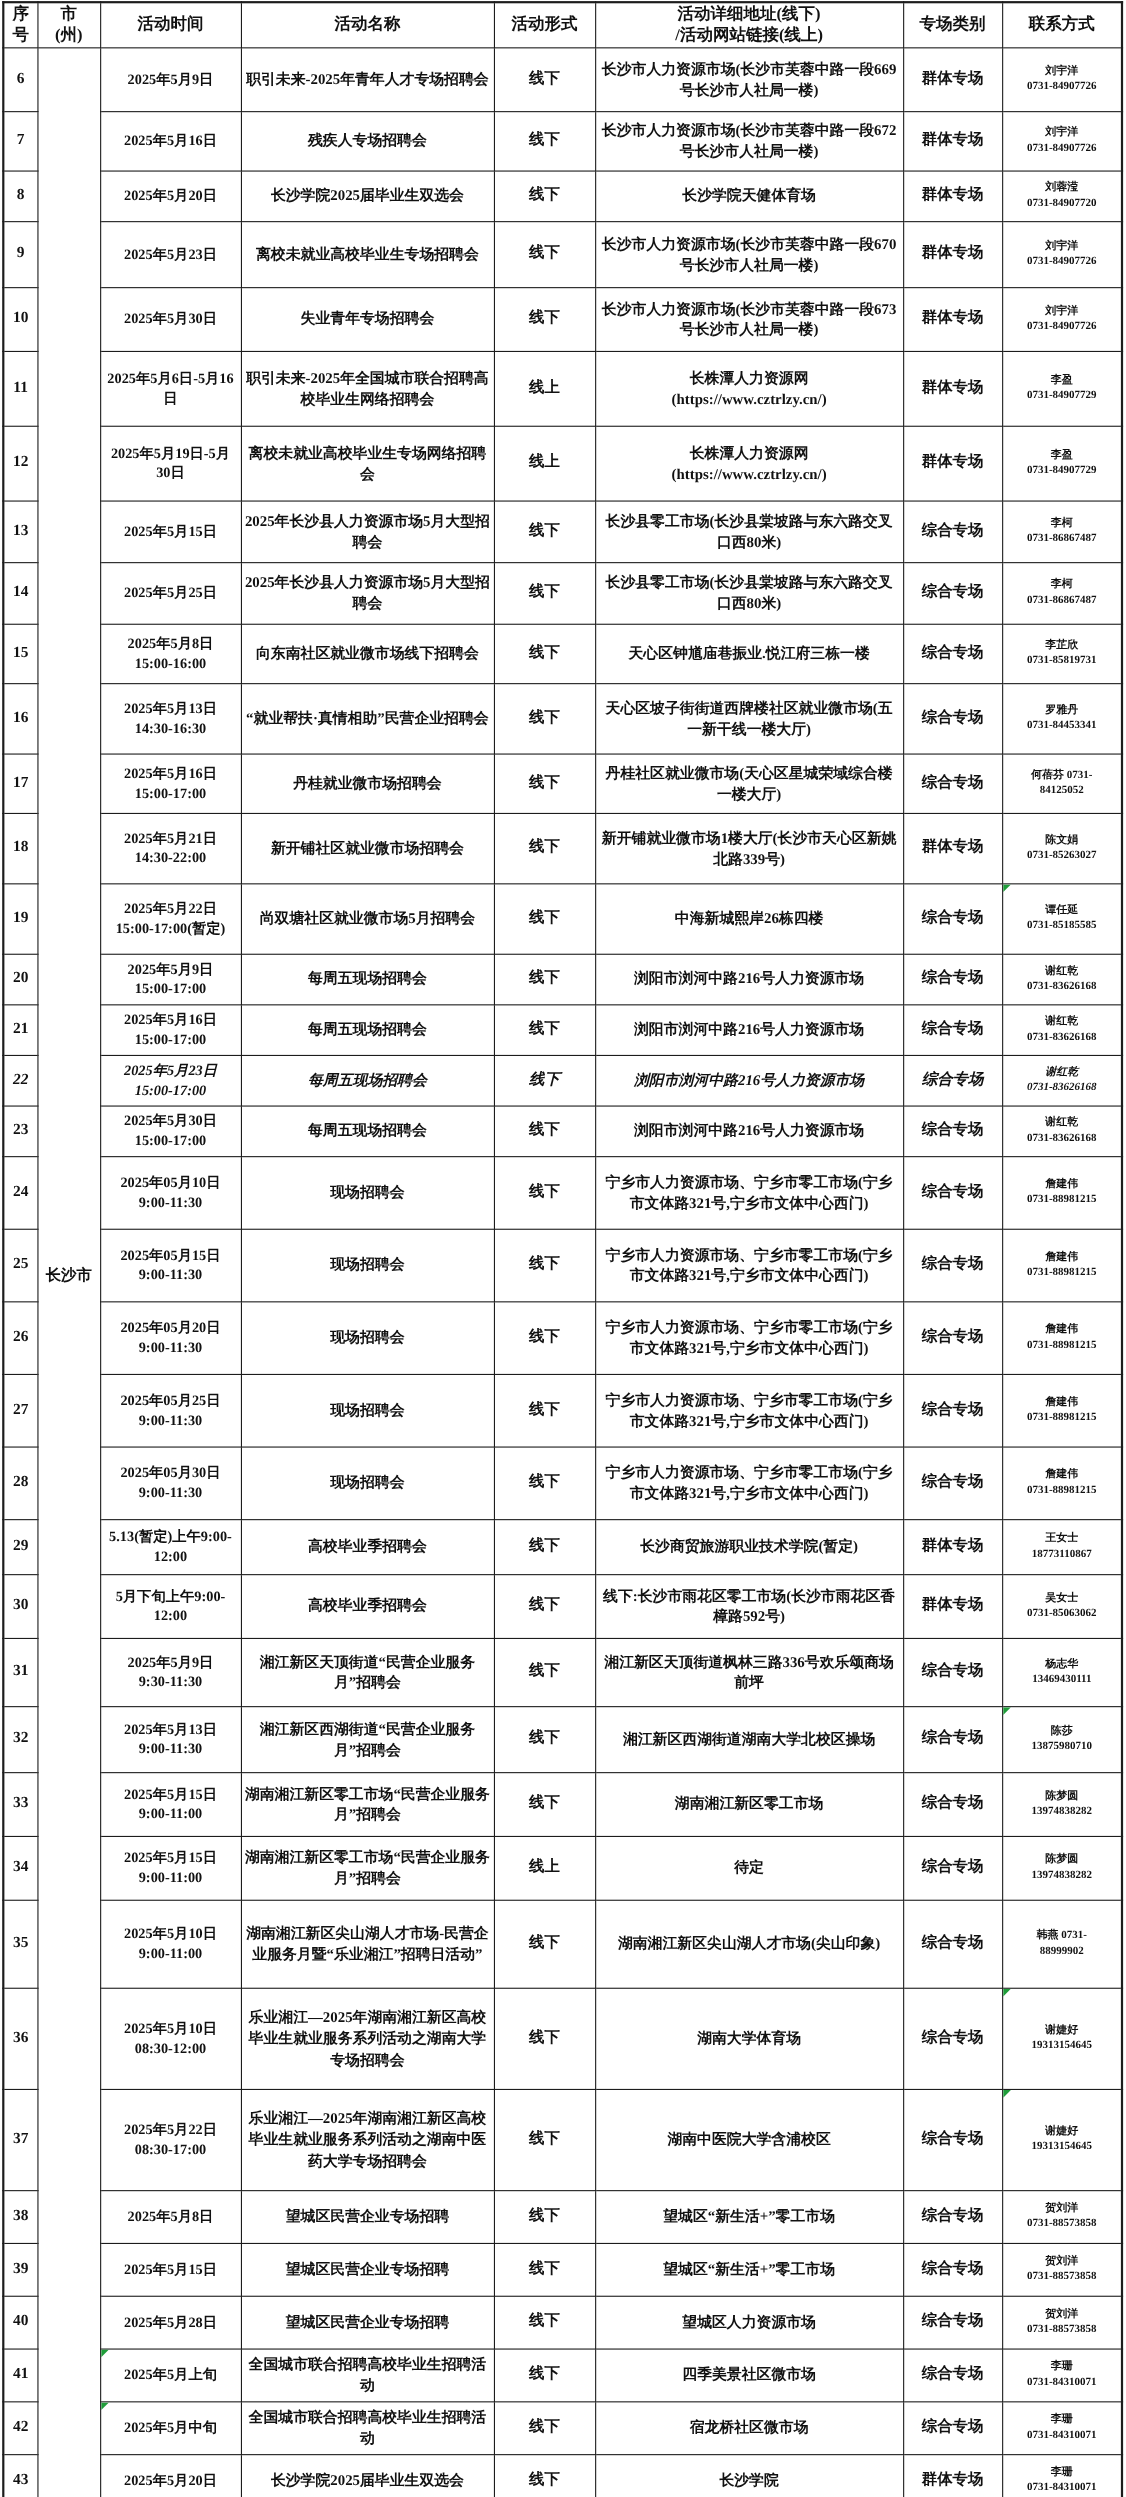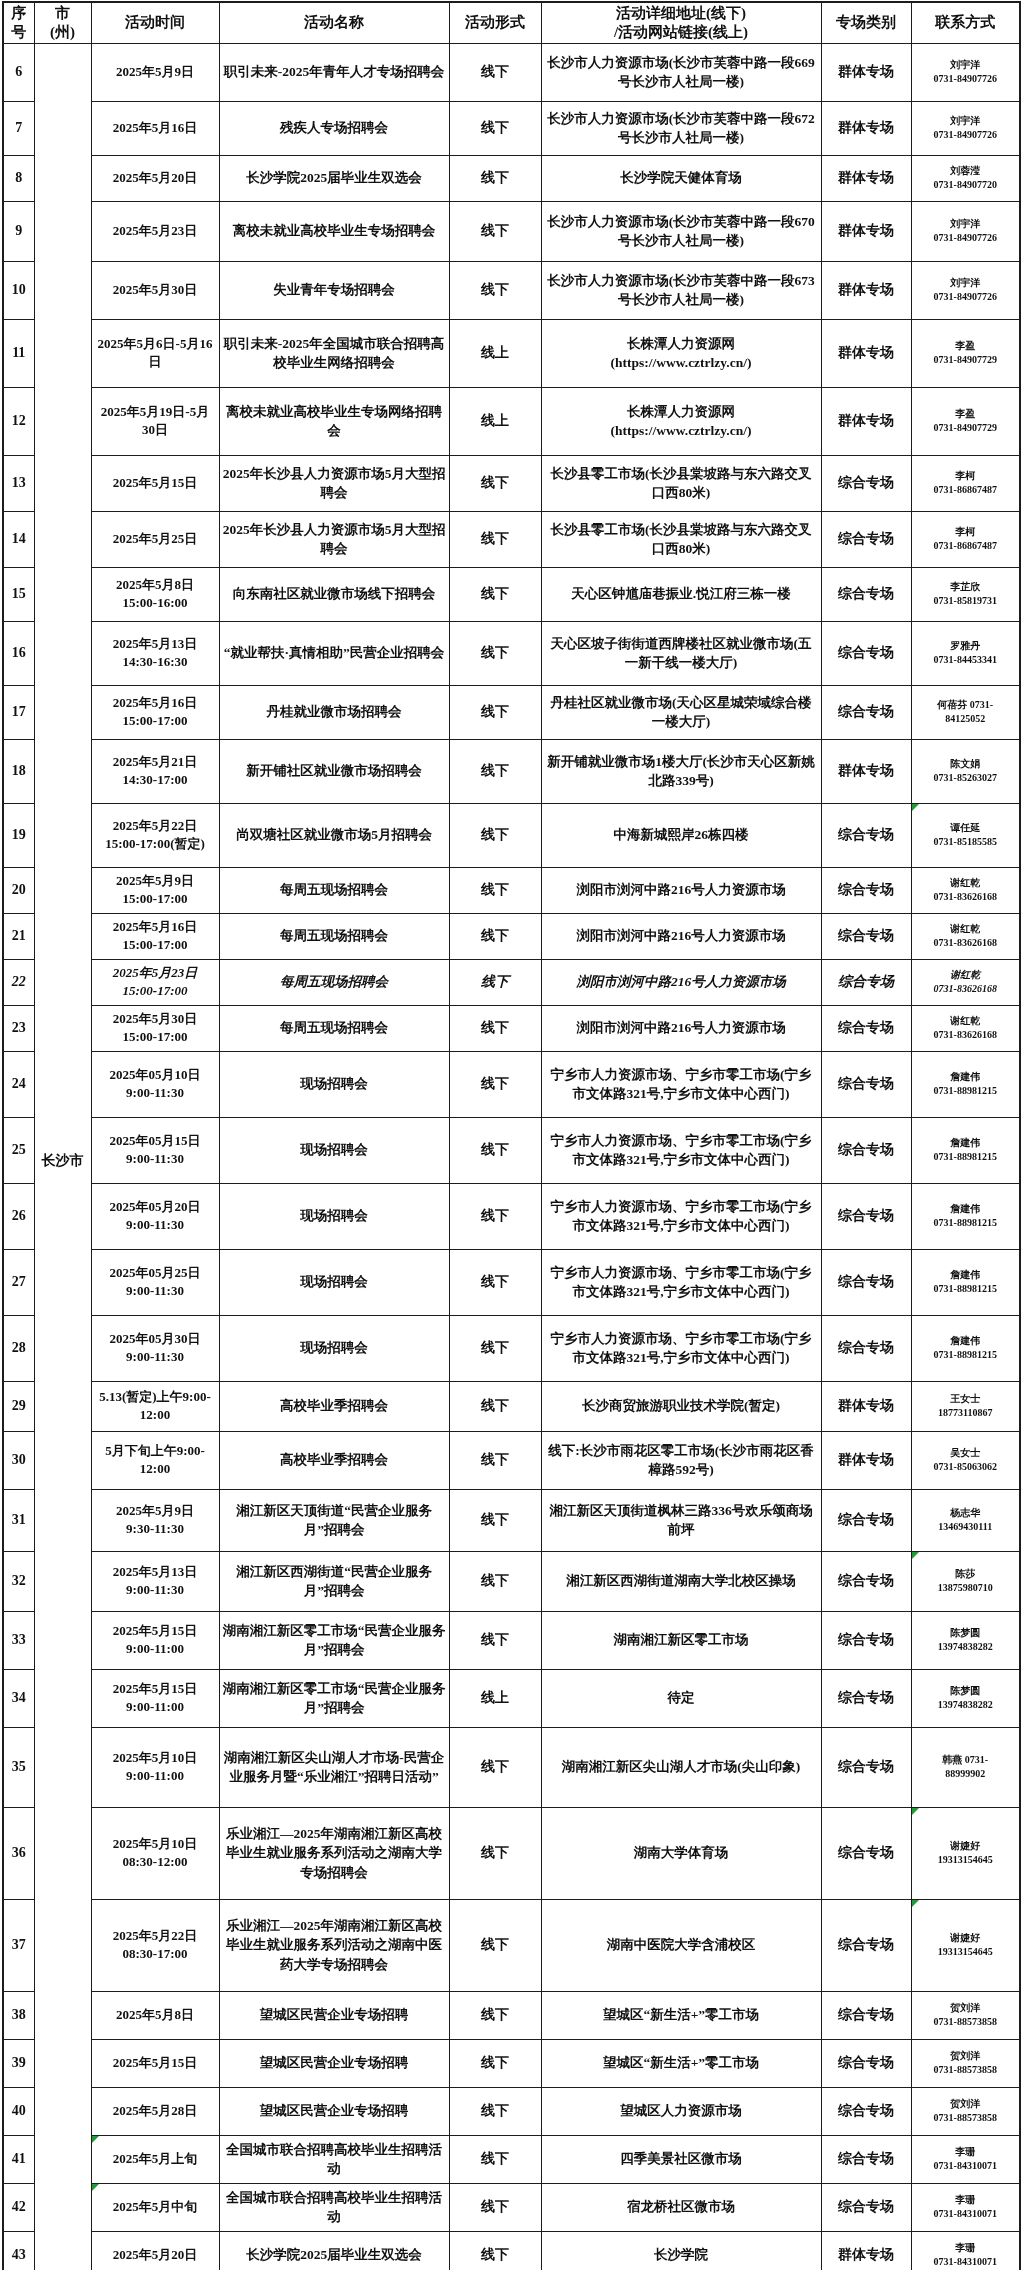--- a/index.html
+++ b/index.html
@@ -176,21 +176,21 @@
     <td class="c-name">丹桂就业微市场招聘会</td>
     <td class="c-form">线下</td>
     <td class="c-addr">丹桂社区就业微市场(天心区星城荣域综合楼一楼大厅)</td>
     <td class="c-cat">综合专场</td>
     <td class="c-contact">何蓓芬 0731-
 84125052</td>
   </tr>
         <tr style="height: 64px;">
     <td class="c-serial">18</td>
     <td class="c-time">2025年5月21日
-14:30-17:00</td>
+14:30-22:00</td>
     <td class="c-name">新开铺社区就业微市场招聘会</td>
     <td class="c-form">线下</td>
     <td class="c-addr">新开铺就业微市场1楼大厅(长沙市天心区新姚北路339号)</td>
     <td class="c-cat">群体专场</td>
     <td class="c-contact">陈文娟
 0731-85263027</td>
   </tr>
         <tr style="height: 64px;">
     <td class="c-serial">19</td>
     <td class="c-time">2025年5月22日

